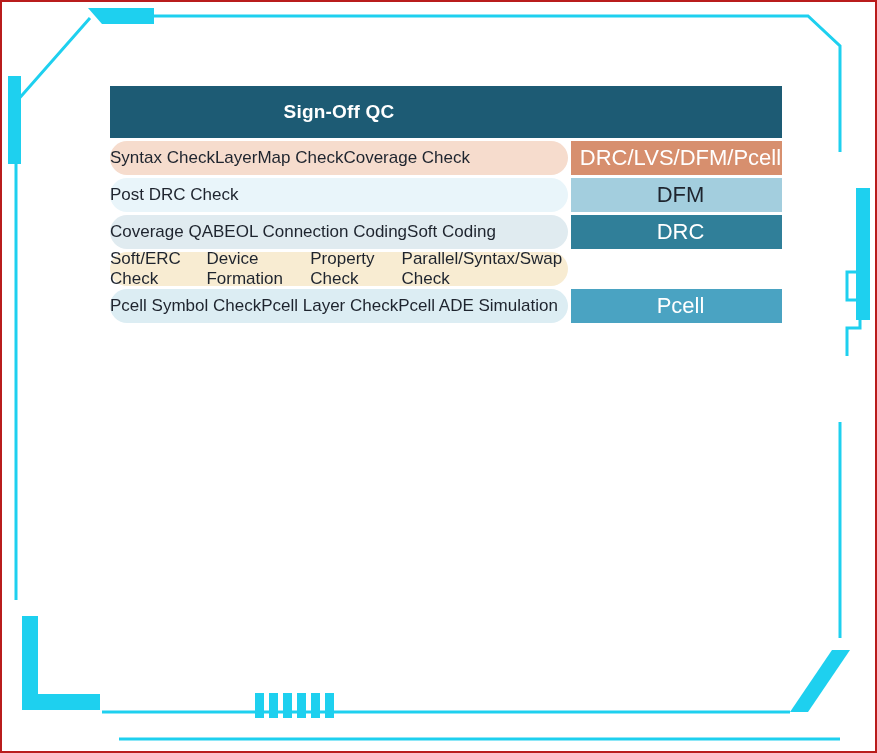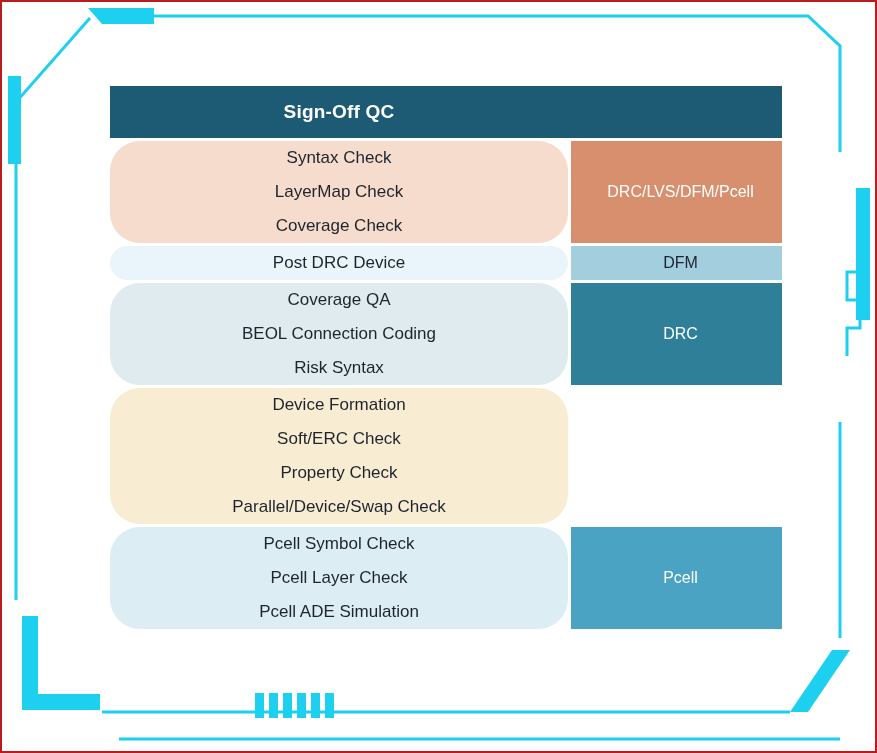--- a/index.html
+++ b/index.html
@@ -34,37 +34,37 @@
     width: 458px;
     text-align: center;
     color: var(--header-text, #FFFFFF);
     font-size: 19px;
     font-weight: 700;
     letter-spacing: 0.2px;
   }
   .qc-group { display: flex; gap: 3px; margin-top: 3px; }
   .qc-rows {
     width: 458px;
-    display: flex; flex-direction: column;
+    display: flex; flex-direction: row;
     background: var(--bg, #eee);
     border-radius: 30px;
   }
   .qc-row {
     height: 34px;
     display: flex; align-items: center; justify-content: center;
     font-size: 17px;
     font-weight: 500;
     color: var(--row-text, #1E242E);
   }
   .qc-label {
     flex: 1;
     display: flex; align-items: center; justify-content: center;
     background: var(--lbg, #888);
     color: var(--ltext, #FFFFFF);
-    font-size: 16px;
+    font-size: 22px;
     font-weight: 500;
     text-align: center;
     padding-left: 8px;
   }
 </style>
 </head>
 <body>
 
 <div class="screen">
 
@@ -102,40 +102,40 @@
       <div class="qc-rows">
         <div class="qc-row">Syntax Check</div>
         <div class="qc-row">LayerMap Check</div>
         <div class="qc-row">Coverage Check</div>
       </div>
       <div class="qc-label">DRC/LVS/DFM/Pcell</div>
     </div>
 
     <div class="qc-group" style="--bg: #E9F5FA; --lbg: #A3CEDE; --ltext: #1E242E;">
       <div class="qc-rows">
-        <div class="qc-row">Post DRC Device</div>
+        <div class="qc-row">Post DRC Check</div>
       </div>
       <div class="qc-label">DFM</div>
     </div>
 
     <div class="qc-group" style="--bg: #E0EBF0; --lbg: #307F99; --ltext: #FFFFFF;">
       <div class="qc-rows">
         <div class="qc-row">Coverage QA</div>
         <div class="qc-row">BEOL Connection Coding</div>
-        <div class="qc-row">Risk Syntax</div>
+        <div class="qc-row">Soft Coding</div>
       </div>
       <div class="qc-label">DRC</div>
     </div>
 
     <div class="qc-group" style="--bg: #F8ECD2; --lbg: #D9B765; --ltext: #FFFFFF;">
       <div class="qc-rows">
+        <div class="qc-row">Soft/ERC Check</div>
         <div class="qc-row">Device Formation</div>
-        <div class="qc-row">Soft/ERC Check</div>
         <div class="qc-row">Property Check</div>
-        <div class="qc-row">Parallel/Device/Swap Check</div>
+        <div class="qc-row">Parallel/Syntax/Swap Check</div>
       </div>
     </div>
 
     <div class="qc-group" style="--bg: #DCEDF3; --lbg: #4AA3C2; --ltext: #FFFFFF;">
       <div class="qc-rows">
         <div class="qc-row">Pcell Symbol Check</div>
         <div class="qc-row">Pcell Layer Check</div>
         <div class="qc-row">Pcell ADE Simulation</div>
       </div>
       <div class="qc-label">Pcell</div>

